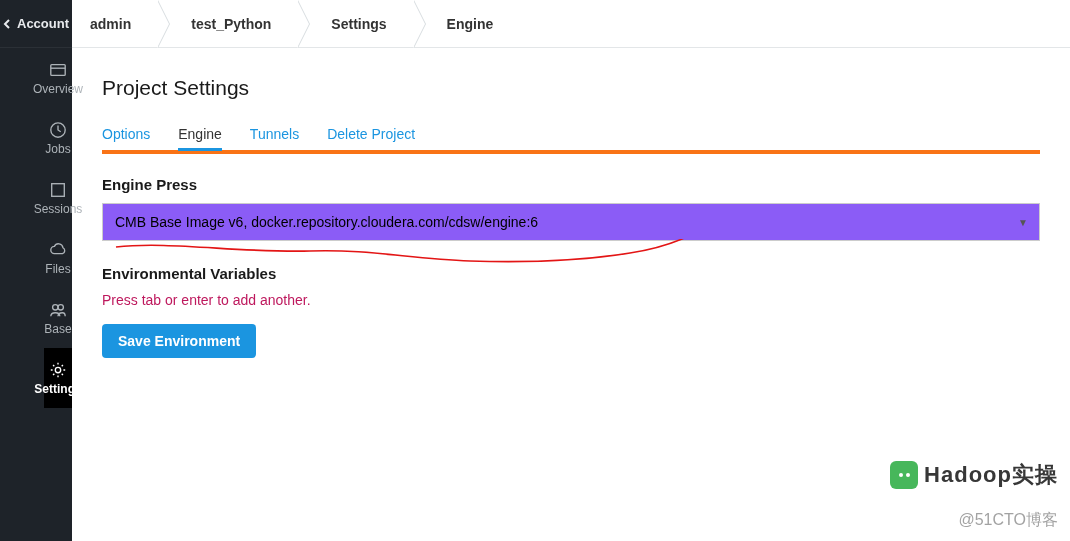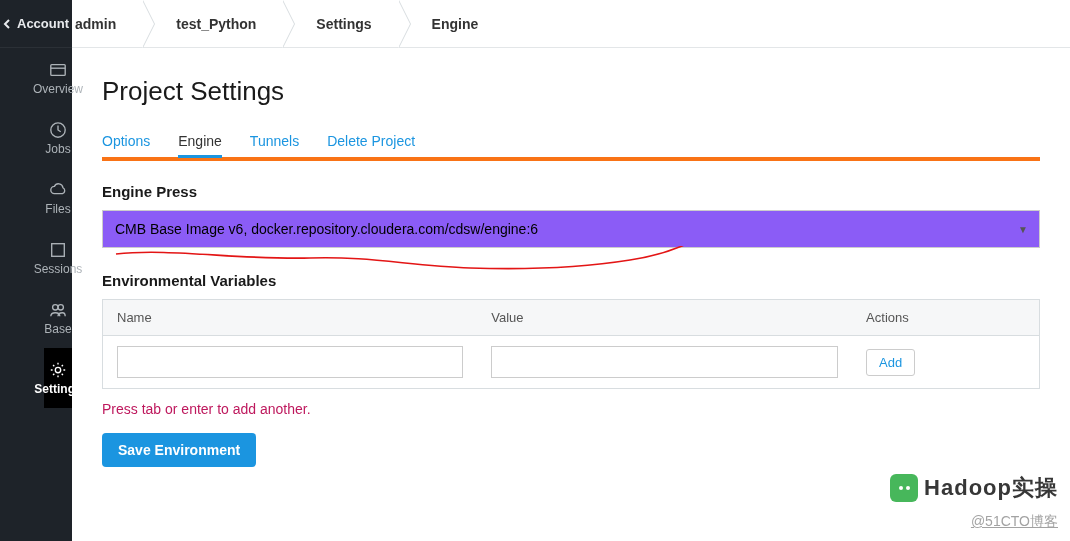--- a/index.html
+++ b/index.html
@@ -9,27 +9,27 @@
     .sidebar { width: 72px; background: #1e2329; color: #adb3b8; display: flex; flex-direction: column; align-items: stretch; flex-shrink: 0; }
     .account-link { display: flex; align-items: center; justify-content: center; height: 48px; font-size: 13px; font-weight: 600; color: #e8eaed; border-bottom: 1px solid #2b3036; cursor: pointer; gap: 4px; }
     .account-link svg { width: 10px; height: 10px; }
     .nav-item { display: flex; flex-direction: column; align-items: center; justify-content: center; height: 60px; font-size: 12px; cursor: pointer; gap: 3px; margin-left: 44px; }
     .nav-item.active { background: #000; color: #fff; font-weight: 600; }
     .nav-item svg { width: 18px; height: 18px; }
     
     .main { flex: 1; display: flex; flex-direction: column; overflow: hidden; }
     .breadcrumb { height: 48px; background: #fff; border-bottom: 1px solid #e3e6e8; display: flex; align-items: center; }
     .crumb { position: relative; padding: 0 26px 0 34px; height: 100%; display: flex; align-items: center; font-size: 14px; color: #333; font-weight: 600; cursor: pointer; }
-    .crumb:first-child { padding-left: 3px; }
+    .crumb:first-child { padding-left: 18px; }
     .crumb::after { content: ""; position: absolute; right: -12px; top: 0; width: 0; height: 0; border-top: 24px solid transparent; border-bottom: 24px solid transparent; border-left: 12px solid #fff; z-index: 2; }
     .crumb::before { content: ""; position: absolute; right: -13px; top: 0; width: 0; height: 0; border-top: 24px solid transparent; border-bottom: 24px solid transparent; border-left: 12px solid #d8dde0; z-index: 1; }
     .crumb:last-child::after, .crumb:last-child::before { display: none; }
     
     .content { padding: 28px 30px 20px 30px; flex: 1; overflow: auto; position: relative; }
-    .page-title { font-size: 26px; font-weight: 400; color: #1a1a1a; margin-bottom: 18px; }
+    .page-title { font-size: 21px; font-weight: 400; color: #1a1a1a; margin-bottom: 18px; }
     
     .tabs { display: flex; gap: 28px; border-bottom: 4px solid #f97316; margin-bottom: 22px; }
     .tab { padding: 8px 0; font-size: 14px; color: #1b95e0; cursor: pointer; position: relative; }
     .tab.active { color: #333; font-weight: 400; }
     .tab.active::after { content: ""; position: absolute; left: 0; right: 0; bottom: -1px; height: 3px; background: #1b95e0; }
     
     .section-title { font-size: 15px; font-weight: 700; color: #1a1a1a; margin-bottom: 10px; }
     .section-desc { font-size: 14px; color: #555; line-height: 1.5; margin-bottom: 14px; }
     
     .select-wrapper { position: relative; margin-bottom: 20px; }
@@ -40,27 +40,27 @@
     .env-section { margin-top: 24px; }
     .env-table { width: 100%; border: 1px solid #d8dde0; border-collapse: collapse; margin-bottom: 12px; }
     .env-table th { text-align: left; font-weight: 400; font-size: 13px; color: #555; padding: 10px 14px; background: #f6f7f8; border-bottom: 1px solid #d8dde0; }
     .env-table th:nth-child(1){width:40%} .env-table th:nth-child(2){width:40%} .env-table th:nth-child(3){width:20%}
     .env-table td { padding: 10px 14px; }
     .env-input { width: 100%; height: 32px; border: 1px solid #ccc; padding: 0 8px; font-size: 14px; }
     .btn-add { display: inline-block; padding: 5px 12px; border: 1px solid #ccc; background: #fff; color: #1b95e0; font-size: 13px; cursor: pointer; border-radius: 3px; }
     .hint { font-size: 14px; color: #be185d; margin-bottom: 16px; }
     .btn-primary { display: inline-block; padding: 9px 16px; background: #1b95e0; color: #fff; border: none; font-size: 14px; font-weight: 600; border-radius: 4px; cursor: pointer; }
     
-    .watermark { position: absolute; right: 12px; bottom: 10px; display: flex; flex-direction: column; align-items: flex-end; gap: 10px; opacity: 0.9; }
+    .watermark { position: absolute; right: 12px; bottom: 10px; display: flex; flex-direction: column; align-items: flex-end; gap: 20px; opacity: 0.9; }
     .wm-row { display: flex; align-items: center; gap: 6px; }
     .wm-icon { width: 28px; height: 28px; border-radius: 6px; background: #34b04a; display: flex; align-items: center; justify-content: center; }
     .wm-dots { display: flex; gap: 3px; }
     .wm-dots span { width: 4px; height: 4px; background: #fff; border-radius: 50%; }
     .wm-text { font-size: 22px; font-weight: 700; color: #222; letter-spacing: 1px; }
-    .wm-sub { font-size: 14px; color: #999; text-decoration: underline; }
+    .wm-sub { font-size: 16px; color: #999; }
   </style>
 </head>
 <body>
 
 <div class="layout">
   <div class="sidebar">
     <div class="account-link">
       <svg viewBox="0 0 10 10" fill="none" stroke="currentColor" stroke-width="2">
           <path d="M6 1 L2 5 L6 9"></path>
         </svg>
@@ -76,29 +76,29 @@
         </div>
         <div class="nav-item">
           <svg viewBox="0 0 20 20">
             <circle cx="10" cy="10" r="8" stroke="currentColor" stroke-width="1.5" fill="none"></circle>
             <path d="M10 5v5l3 2" stroke="currentColor" stroke-width="1.5" fill="none"></path>
           </svg>
           <span>Jobs</span>
         </div>
         <div class="nav-item">
           <svg viewBox="0 0 20 20">
+            <rect x="3" y="3" width="14" height="14" stroke="currentColor" stroke-width="1.5" fill="none"></rect>
+          </svg>
+          <span>Sessions</span>
+        </div>
+        <div class="nav-item">
+          <svg viewBox="0 0 20 20">
             <path d="M6 14a4 4 0 010-8 5 5 0 019.5 1.5A3.5 3.5 0 0115 14H6z" stroke="currentColor" stroke-width="1.5" fill="none"></path>
           </svg>
           <span>Files</span>
-        </div>
-        <div class="nav-item">
-          <svg viewBox="0 0 20 20">
-            <rect x="3" y="3" width="14" height="14" stroke="currentColor" stroke-width="1.5" fill="none"></rect>
-          </svg>
-          <span>Sessions</span>
         </div>
         <div class="nav-item">
           <svg viewBox="0 0 20 20">
             <circle cx="7" cy="7" r="3" stroke="currentColor" stroke-width="1.5" fill="none"></circle>
             <circle cx="13" cy="7" r="3" stroke="currentColor" stroke-width="1.5" fill="none"></circle>
             <path d="M2 17c0-3 3-4 5-4s5 1 5 4M10 17c0-3 3-4 5-4s3 1 3 4" stroke="currentColor" stroke-width="1.5" fill="none"></path>
           </svg>
           <span>Base</span>
         </div>
         <div class="nav-item active">
@@ -137,36 +137,20 @@
           </select>
           <span class="select-caret">▼</span>
           <svg class="annot" width="620" height="40" viewBox="0 0 620 40">
               <path d="M 6 8 C 60 2, 130 14, 200 12 C 260 10, 300 20, 360 22 C 420 24, 470 22, 520 14 C 560 8, 590 -6, 606 -20" stroke="#e31515" stroke-width="1.6" fill="none"></path>
             </svg>
         </div>
       </div>
 
       <div class="env-section">
         <div class="section-title">Environmental Variables</div>
-        <table class="env-table">
-          <thead>
-              <tr>
-            <th>Name</th>
-            <th>Value</th>
-            <th>Actions</th>
-          </tr>
-            </thead>
-          <tbody id="env-rows">
-              <tr>
-                <td><input class="env-input" value="" style=""></td>
-                <td><input class="env-input" value="" style=""></td>
-                <td><button class="btn-add">Add</button></td>
-              </tr>
-            </tbody>
-        </table>
         <div class="hint">Press tab or enter to add another.</div>
         <button class="btn-primary">Save Environment</button>
       </div>
 
       <div class="watermark">
         <div class="wm-row">
           <div class="wm-icon">
               <div class="wm-dots">
                 <span></span>
                 <span></span>

